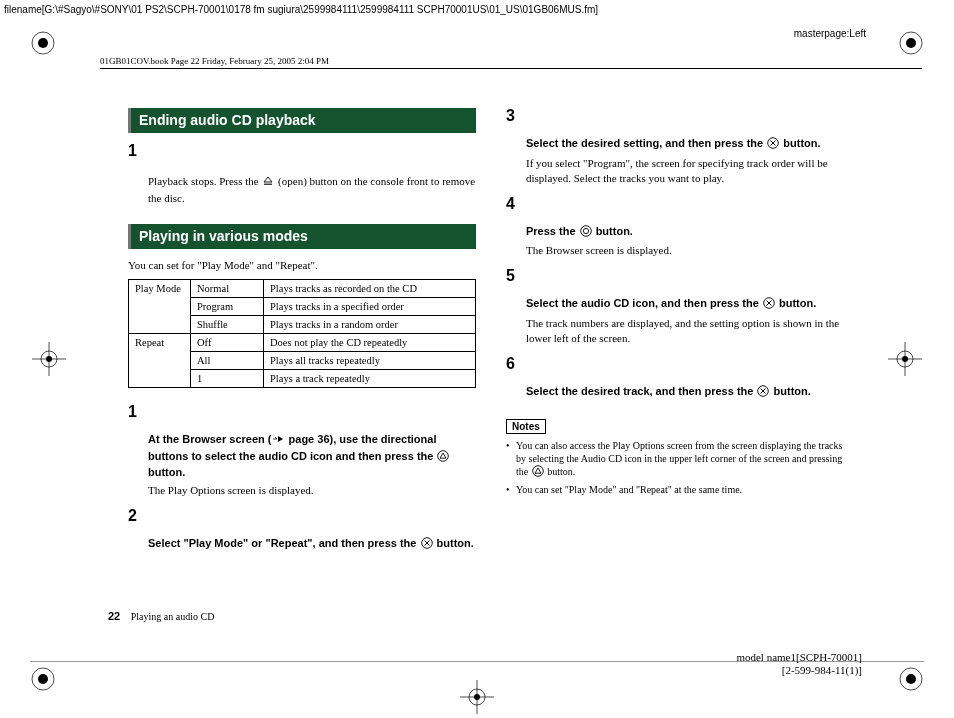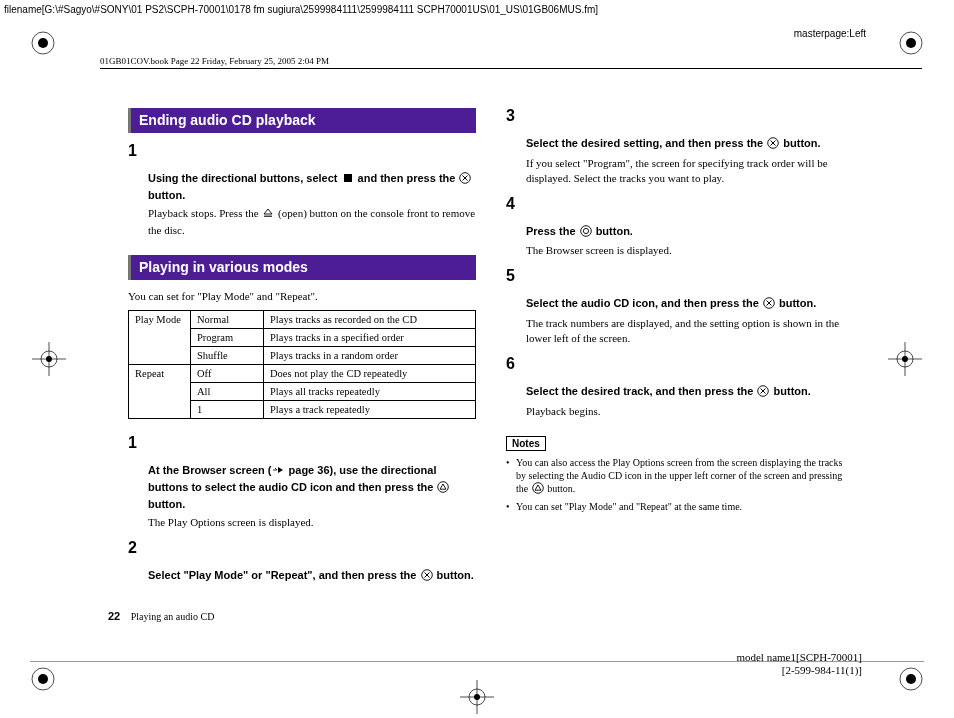--- a/index.html
+++ b/index.html
@@ -25,21 +25,21 @@
   .reg.br { bottom: 26px; right: 30px; }
   .cross { position: absolute; width: 34px; height: 34px; }
   .cross svg { width: 34px; height: 34px; }
   .cross.ml { top: 342px; left: 32px; }
   .cross.mr { top: 342px; right: 32px; }
   .cross.bc { bottom: 4px; left: 460px; }
 
   .content { position: absolute; top: 108px; left: 128px; right: 100px; bottom: 100px;
              display: flex; gap: 30px; }
   .col { flex: 1 1 0; }
-  .heading { background: #4c1d95; color: #fff; font-family: Arial, sans-serif;
+  .heading { background: #14532d; color: #fff; font-family: Arial, sans-serif;
              font-weight: bold; font-size: 14px; padding: 4px 8px 5px 8px;
              margin-bottom: 10px; border-left: 3px solid #777; }
   .step { display: flex; gap: 6px; margin-bottom: 10px; }
   .step .num { font-family: Arial, sans-serif; font-weight: bold; font-size: 16px;
                line-height: 1; min-width: 14px; }
   .step .body { flex: 1; margin-top: 28px; }
   .step .lead { font-family: Arial, sans-serif; font-weight: bold; font-size: 11px;
                 line-height: 1.35; }
   .step .sub { font-family: "Times New Roman", serif; font-size: 11px;
                line-height: 1.35; margin-top: 3px; }
@@ -103,29 +103,20 @@
 <div class="book-rule"></div>
 
 <div class="content">
 
   <div class="col">
     <div class="heading">Ending audio CD playback</div>
 
     <div class="step">
       <div class="num">1</div>
       <div class="body">
-        <div class="lead">
-          <span>Using the directional buttons, select </span><span class="glyph"><svg viewBox="0 0 12 12">
-                <rect x="2" y="2" width="8" height="8" fill="#000"></rect>
-              </svg></span><span> and then press the </span><span class="glyph"><svg viewBox="0 0 12 12">
-                <circle cx="6" cy="6" r="5.3" fill="none" stroke="#000" stroke-width="0.9"></circle>
-                <line x1="3.5" y1="3.5" x2="8.5" y2="8.5" stroke="#000" stroke-width="1"></line>
-                <line x1="8.5" y1="3.5" x2="3.5" y2="8.5" stroke="#000" stroke-width="1"></line>
-              </svg></span><span> button.</span>
-        </div>
         <div class="sub">
           <span>Playback stops. Press the </span><span class="glyph"><svg viewBox="0 0 12 12">
                 <polygon points="6,2 10,7 2,7" fill="none" stroke="#000" stroke-width="0.9"></polygon>
                 <line x1="2" y1="9.2" x2="10" y2="9.2" stroke="#000" stroke-width="1.1"></line>
               </svg></span><span> (open) button on the console front to remove the disc.</span>
         </div>
       </div>
     </div>
 
     <div class="heading" style="margin-top:18px">Playing in various modes</div>
@@ -238,21 +229,20 @@
     <div class="step">
       <div class="num">6</div>
       <div class="body">
         <div class="lead">
           <span>Select the desired track, and then press the </span><span class="glyph"><svg viewBox="0 0 12 12">
                 <circle cx="6" cy="6" r="5.3" fill="none" stroke="#000" stroke-width="0.9"></circle>
                 <line x1="3.5" y1="3.5" x2="8.5" y2="8.5" stroke="#000" stroke-width="1"></line>
                 <line x1="8.5" y1="3.5" x2="3.5" y2="8.5" stroke="#000" stroke-width="1"></line>
               </svg></span><span> button.</span>
         </div>
-        <div class="sub">Playback begins.</div>
       </div>
     </div>
 
     <div class="notes-h">Notes</div>
     <div class="note-li">
       <span class="bull">•</span>
       <span>
         <span>You can also access the Play Options screen from the screen displaying the tracks by selecting the Audio CD icon in the upper left corner of the screen and pressing the </span><span class="glyph"><svg viewBox="0 0 12 12">
               <circle cx="6" cy="6" r="5.3" fill="none" stroke="#000" stroke-width="0.9"></circle>
               <polygon points="6,3 9,8.2 3,8.2" fill="none" stroke="#000" stroke-width="0.9"></polygon>

